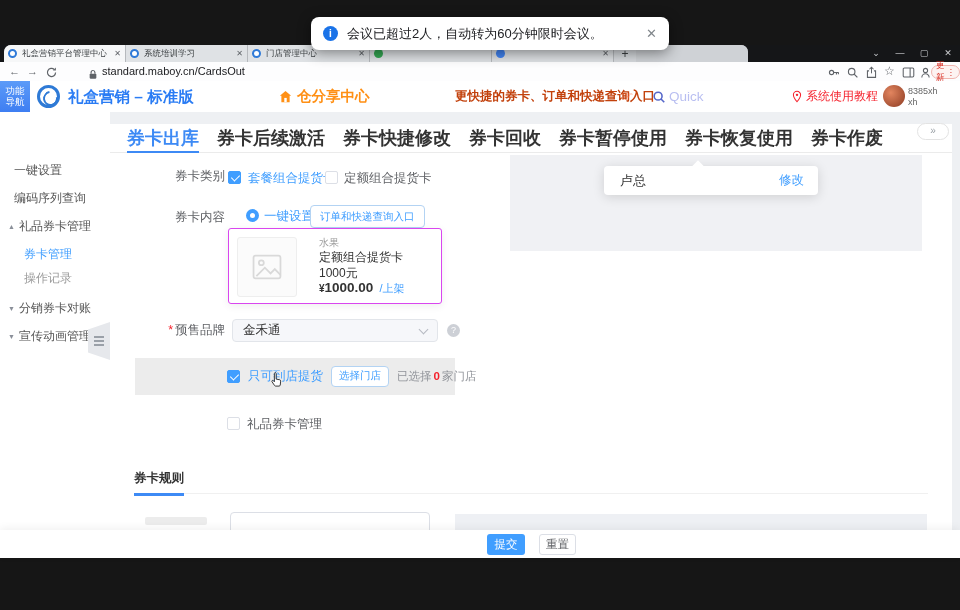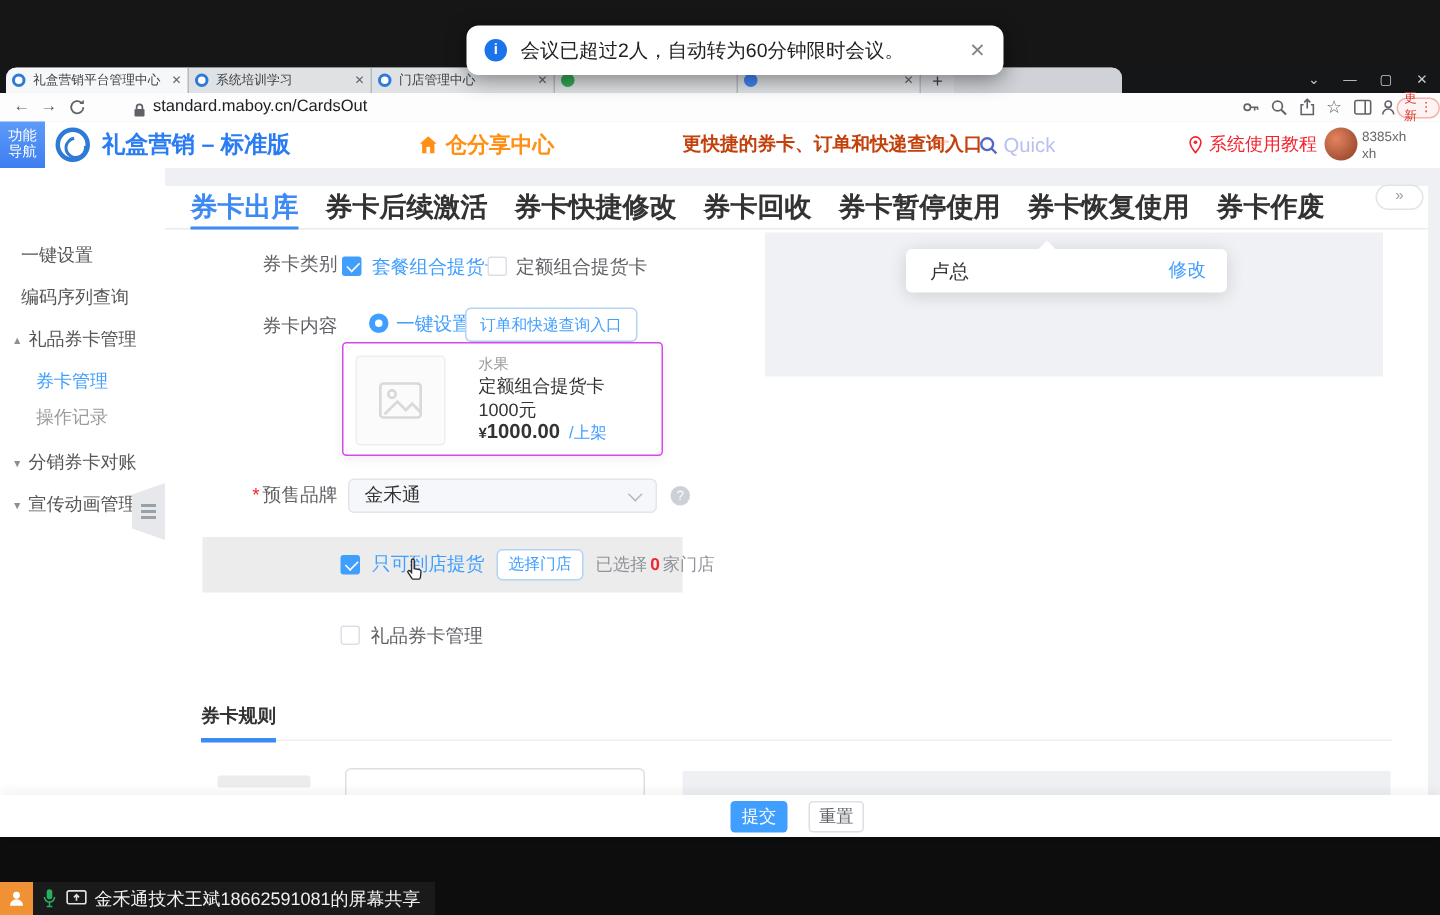--- a/index.html
+++ b/index.html
@@ -378,33 +378,14 @@
     <span class="banner-info">i</span>
     <span class="banner-text">会议已超过2人，自动转为60分钟限时会议。</span>
     <span class="banner-close">✕</span>
   </div>
 
   <div class="footer">
     <div class="btn-submit">提交</div>
     <div class="btn-reset">重置</div>
   </div>
 
-  <div class="bottombar">
-    <div class="share-avatar">
-      <svg width="14" height="14" viewBox="0 0 16 16">
-          <circle cx="8" cy="5.5" r="2.6" fill="#fff"></circle>
-          <path d="M3 13.5a5 5 0 0 1 10 0z" fill="#fff"></path>
-        </svg>
-    </div>
-    <div class="share-chip">
-      <svg width="12" height="15" viewBox="0 0 16 20">
-          <rect x="5.5" y="1" width="5" height="9" rx="2.5" fill="#27ae60"></rect>
-          <path d="M3.5 8a4.5 4.5 0 0 0 9 0M8 12.5V16M5.5 16.5h5" fill="none" stroke="#27ae60" stroke-width="1.4"></path>
-        </svg>
-      <svg width="14" height="12" viewBox="0 0 18 15" style="margin-left:5px;">
-          <rect x="1" y="1" width="16" height="11" rx="1.5" fill="none" stroke="#dfe2e5" stroke-width="1.4"></rect>
-          <path d="M9 9.5V4.5M6.8 6.5 9 4.3l2.2 2.2" fill="none" stroke="#dfe2e5" stroke-width="1.4"></path>
-        </svg>
-      <span class="share-text">金禾通技术王斌18662591081的屏幕共享</span>
-    </div>
-  </div>
 
 </div>
 
 </body></html>

